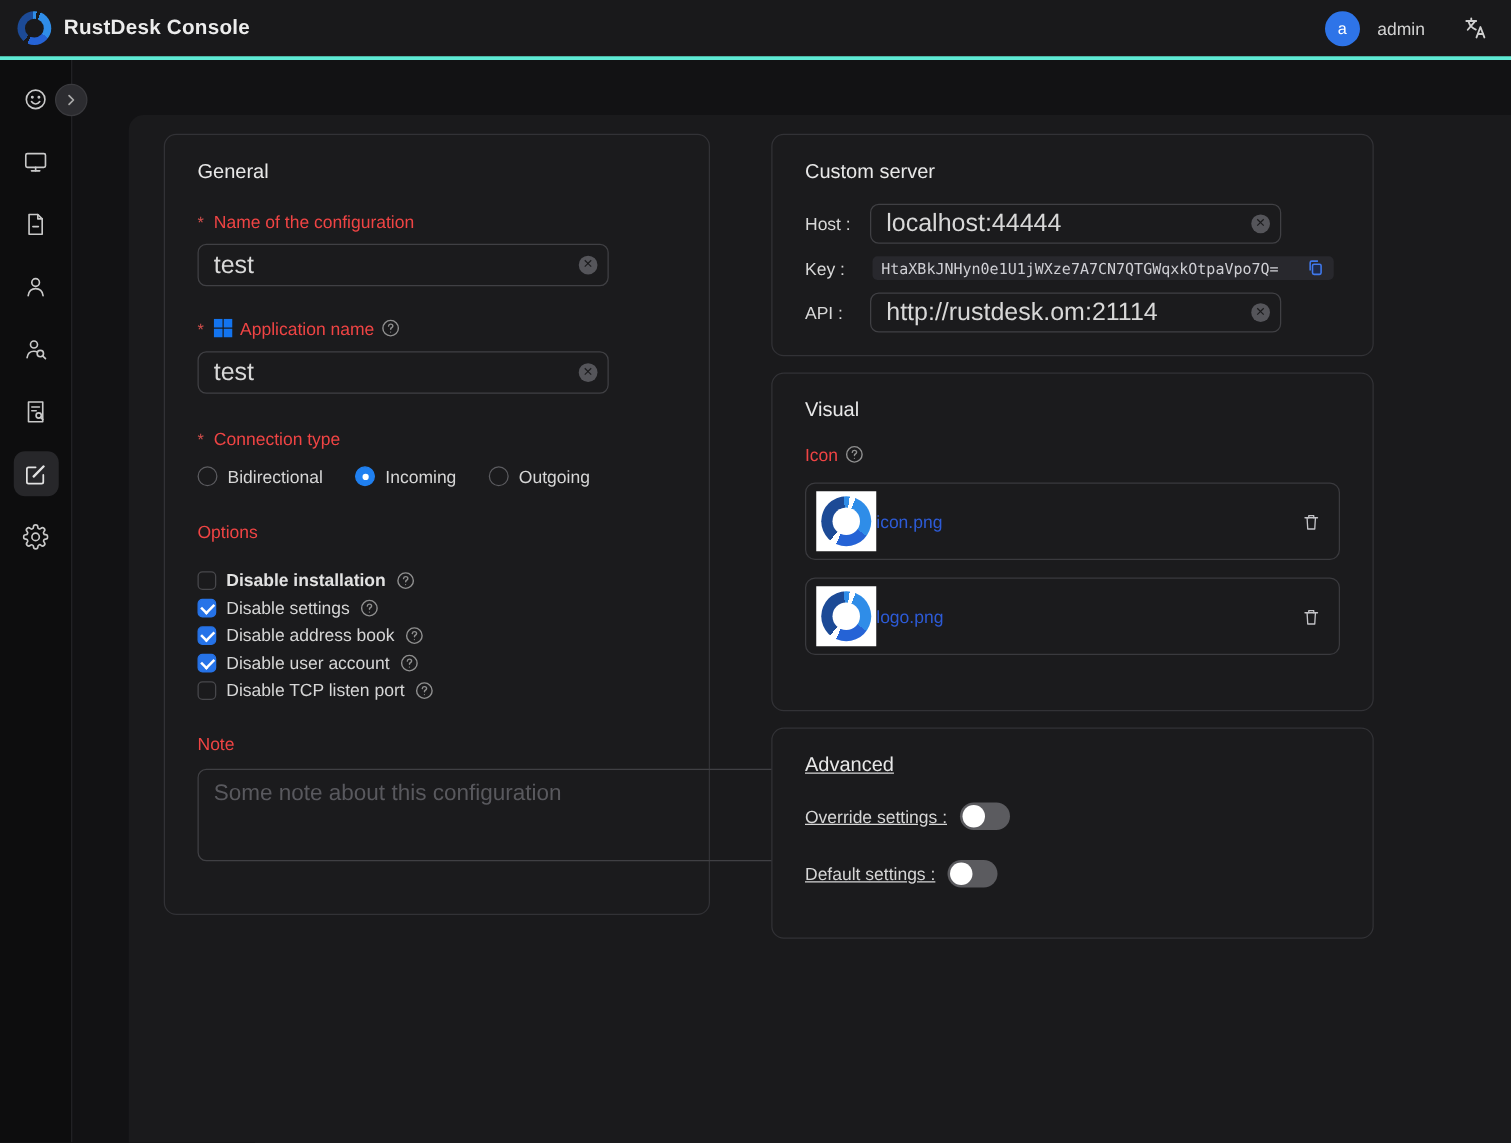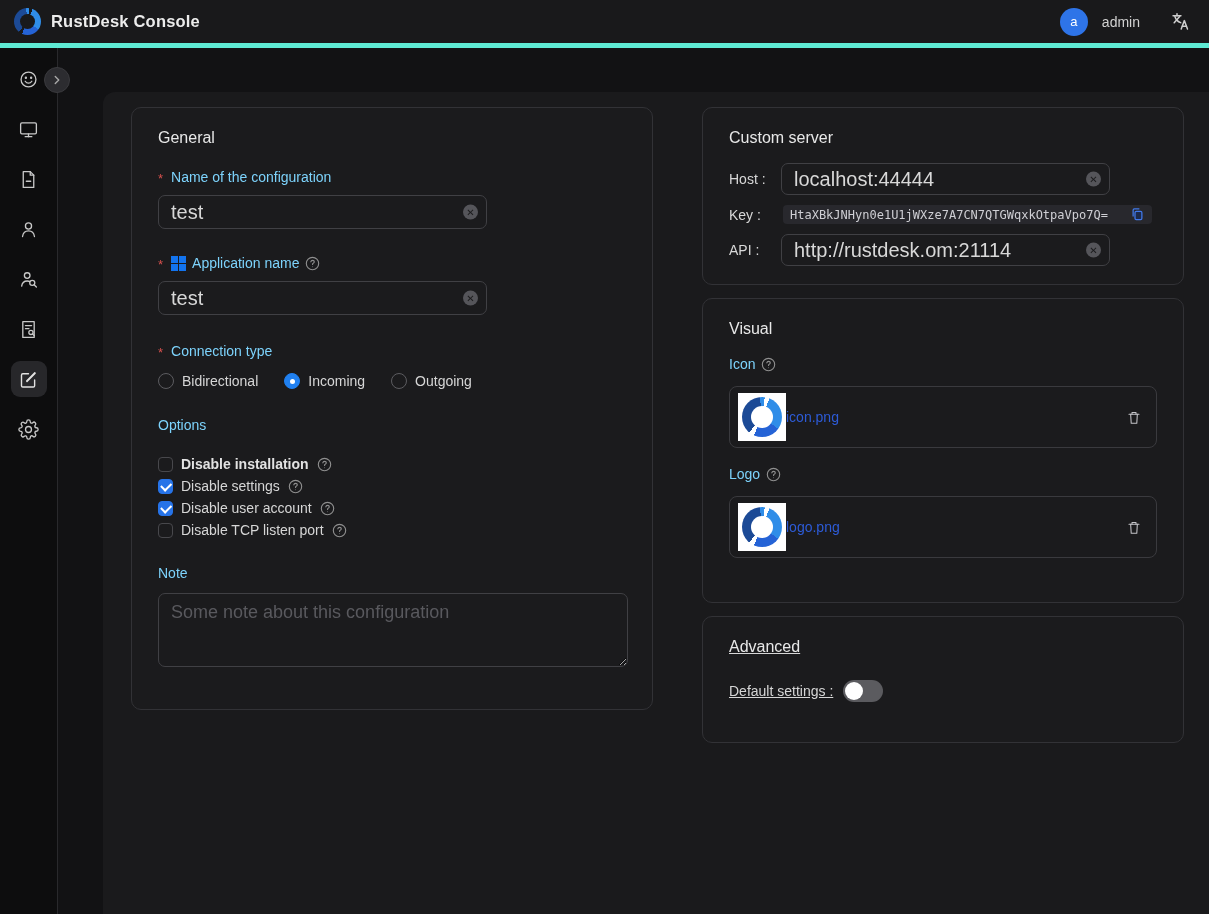--- a/index.html
+++ b/index.html
@@ -1,20 +1,20 @@
 <!DOCTYPE html>
 <html><head>
 <meta charset="utf-8">
 <style>
   * { margin:0; padding:0; box-sizing:border-box; }
   html,body { width:1209px; height:914px; overflow:hidden; background:#121214;
     font-family:"Liberation Sans", sans-serif; color:#d6d6d6; font-size:14px; }
 
   
-  .header { height:48px; background:#19191b; border-bottom:5px solid #5eead4;
+  .header { height:48px; background:#19191b; border-bottom:3px solid #5eead4;
     display:flex; align-items:center; padding:0 18px 0 14px; position:relative; z-index:5; }
   .brand { display:flex; align-items:center; gap:10px; }
   .ring { border-radius:50%; position:relative;
     background:conic-gradient(from 8deg, transparent 0deg 14deg, #2f8de8 14deg 118deg, #2563d6 118deg 196deg, transparent 196deg 212deg, #1c4a96 212deg 346deg, #2f8de8 346deg 360deg); }
   .ring::after { content:""; position:absolute; border-radius:50%; inset:6px; background:var(--hole,#19191b); }
   .brand .ring { width:27px; height:27px; }
   .app-title { font-size:16.5px; font-weight:700; color:#ececec; letter-spacing:.2px; }
   .header-right { margin-left:auto; display:flex; align-items:center; gap:14px; }
   .avatar { width:28px; height:28px; border-radius:50%; background:#2e74e8; color:#fff;
     display:flex; align-items:center; justify-content:center; font-size:13px; cursor:pointer; }
@@ -29,28 +29,28 @@
     justify-content:center; cursor:pointer; }
   .nav-item.active { background:#27272a; }
   .collapse-btn { position:absolute; top:19px; right:-13px; width:26px; height:26px; border-radius:50%;
     background:#2c2c30; border:1px solid #3a3a3e; display:flex; align-items:center; justify-content:center;
     cursor:pointer; z-index:6; }
 
   .main { flex:1; background:#121214; position:relative; }
   .sheet { position:absolute; left:45px; top:44px; right:0; bottom:-60px; background:#1a1a1c;
     border-top-left-radius:12px; padding:15px 25px 0 28px; }
   .cols { display:flex; gap:13px; align-items:flex-start; }
-  .col-left { width:522px; }
+  .col-left { width:437px; }
   .col-right { width:518px; display:flex; flex-direction:column; gap:13px;padding-left:36px; }
 
   .card { background:#1b1b1d; border:1px solid #323236; border-radius:10px; padding:21px 26px; }
   .card-title { font-size:16px; color:#e8e8e8; font-weight:400; }
 
   
-  .field-label { display:flex; align-items:flex-end; gap:6px; color:#7dd3fc; }
+  .field-label { display:flex; align-items:flex-start; gap:6px; color:#ef4444; }
   .req::before { content:"*"; color:#d5504d; margin-right:2px; font-size:13px; position:relative; top:1px; }
   .text-input { position:relative; width:329px; }
   .text-input input { width:100%; height:34px; background:transparent; border:1px solid #404044;
     border-radius:7px; color:#d8d8d8; font-size:20px; padding:0 30px 0 12px; outline:none;
     font-family:"Liberation Sans", sans-serif; }
   .clear-ic { position:absolute; right:9px; top:50%; transform:translateY(-50%); width:15px; height:15px;
     border-radius:50%; background:#55555a; color:#1b1b1d; display:flex; align-items:center;
     justify-content:center; font-size:10px; cursor:pointer; line-height:1; }
 
   .radio-row { display:flex; align-items:center; gap:26px; }
@@ -265,20 +265,31 @@
                 <span class="help">
                     <svg width="15" height="15" viewBox="0 0 16 16" fill="none" stroke="#8f8f8f" stroke-width="1.2">
                       <circle cx="8" cy="8" r="6.6"></circle>
                       <path d="M6.2 6.2c.2-1 1-1.6 1.9-1.6 1 0 1.8.7 1.8 1.6 0 1.2-1.3 1.3-1.8 2.2v.6" stroke-linecap="round"></path>
                       <circle cx="8" cy="11.4" r="0.5" fill="#8f8f8f" stroke="none"></circle>
                     </svg>
                   </span>
               </div>
               <div class="chk-row checked">
                 <span class="chk"></span>
+                <span>Disable address book</span>
+                <span class="help">
+                    <svg width="15" height="15" viewBox="0 0 16 16" fill="none" stroke="#8f8f8f" stroke-width="1.2">
+                      <circle cx="8" cy="8" r="6.6"></circle>
+                      <path d="M6.2 6.2c.2-1 1-1.6 1.9-1.6 1 0 1.8.7 1.8 1.6 0 1.2-1.3 1.3-1.8 2.2v.6" stroke-linecap="round"></path>
+                      <circle cx="8" cy="11.4" r="0.5" fill="#8f8f8f" stroke="none"></circle>
+                    </svg>
+                  </span>
+              </div>
+              <div class="chk-row checked">
+                <span class="chk"></span>
                 <span>Disable user account</span>
                 <span class="help">
                     <svg width="15" height="15" viewBox="0 0 16 16" fill="none" stroke="#8f8f8f" stroke-width="1.2">
                       <circle cx="8" cy="8" r="6.6"></circle>
                       <path d="M6.2 6.2c.2-1 1-1.6 1.9-1.6 1 0 1.8.7 1.8 1.6 0 1.2-1.3 1.3-1.8 2.2v.6" stroke-linecap="round"></path>
                       <circle cx="8" cy="11.4" r="0.5" fill="#8f8f8f" stroke="none"></circle>
                     </svg>
                   </span>
               </div>
               <div class="chk-row">
@@ -352,48 +363,44 @@
               <span class="file-link">icon.png</span>
               <span class="trash">
                 <svg width="16" height="17" viewBox="0 0 24 24" fill="none" stroke="#c4c4c8" stroke-width="1.6" stroke-linecap="round" stroke-linejoin="round">
                   <path d="M4.5 7h15"></path>
                     <path d="M9 7V4.5h6V7"></path>
                     <path d="M7 7l.8 13.5h8.4L17 7"></path>
                 </svg>
               </span>
             </div>
 
-            <div class="field-label mt18">
-              <span>Logo</span>
-              <span class="help">
-                  <svg width="15" height="15" viewBox="0 0 16 16" fill="none" stroke="#8f8f8f" stroke-width="1.2">
-                    <circle cx="8" cy="8" r="6.6"></circle>
-                    <path d="M6.2 6.2c.2-1 1-1.6 1.9-1.6 1 0 1.8.7 1.8 1.6 0 1.2-1.3 1.3-1.8 2.2v.6" stroke-linecap="round"></path>
-                    <circle cx="8" cy="11.4" r="0.5" fill="#8f8f8f" stroke="none"></circle>
-                  </svg>
-                </span>
-            </div>
             <div class="file-box mt14">
               <div class="thumb">
                   <div class="ring"></div>
                 </div>
               <span class="file-link">logo.png</span>
               <span class="trash">
                 <svg width="16" height="17" viewBox="0 0 24 24" fill="none" stroke="#c4c4c8" stroke-width="1.6" stroke-linecap="round" stroke-linejoin="round">
                   <path d="M4.5 7h15"></path>
                     <path d="M9 7V4.5h6V7"></path>
                     <path d="M7 7l.8 13.5h8.4L17 7"></path>
                 </svg>
               </span>
             </div>
           </div>
 
 
           <div class="card" style="padding-bottom:40px;text-decoration:underline;">
             <div class="card-title">Advanced</div>
+            <div class="toggle-row mt20">
+              <span>Override settings :</span>
+              <span class="toggle">
+                  <span class="knob"></span>
+                </span>
+            </div>
             <div class="toggle-row mt24">
               <span>Default settings :</span>
               <span class="toggle">
                   <span class="knob"></span>
                 </span>
             </div>
           </div>
 
         </div>
       </div>

